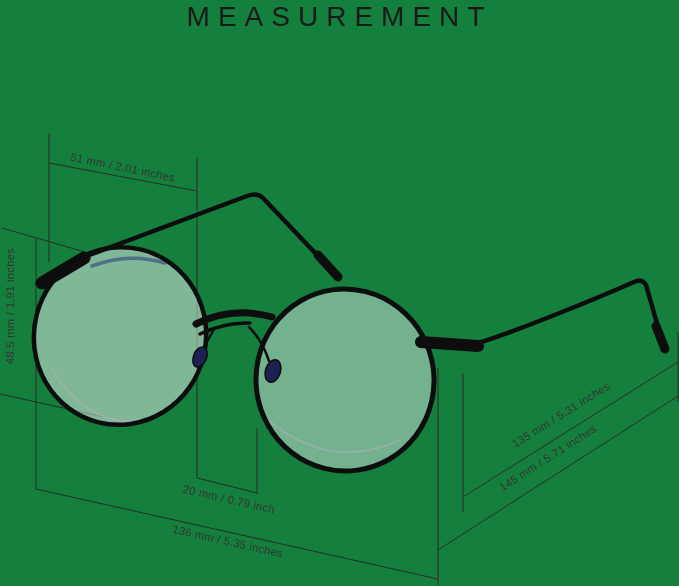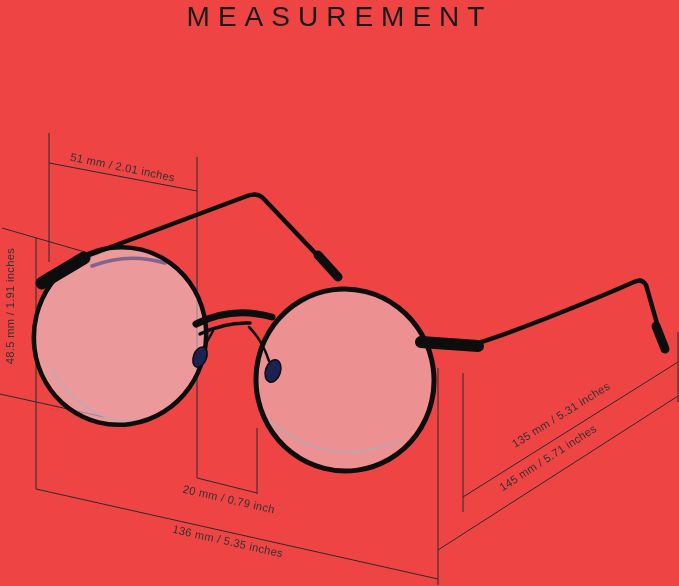--- a/index.html
+++ b/index.html
@@ -1,20 +1,20 @@
 <!DOCTYPE html>
 <html><head>
 <meta charset="utf-8">
 <style>
   html, body { margin: 0; padding: 0; background: #ffffff; }
   #stage {
     position: relative;
     width: 679px;
     height: 586px;
-    background: #ef4444;
+    background: #15803d;
     overflow: hidden;
     font-family: "Liberation Sans", sans-serif;
   }
   #title {
     position: absolute;
     top: 0; left: 0; right: 0;
     margin: 0;
     padding-top: 1px;
     text-align: center;
     font-size: 28px;

